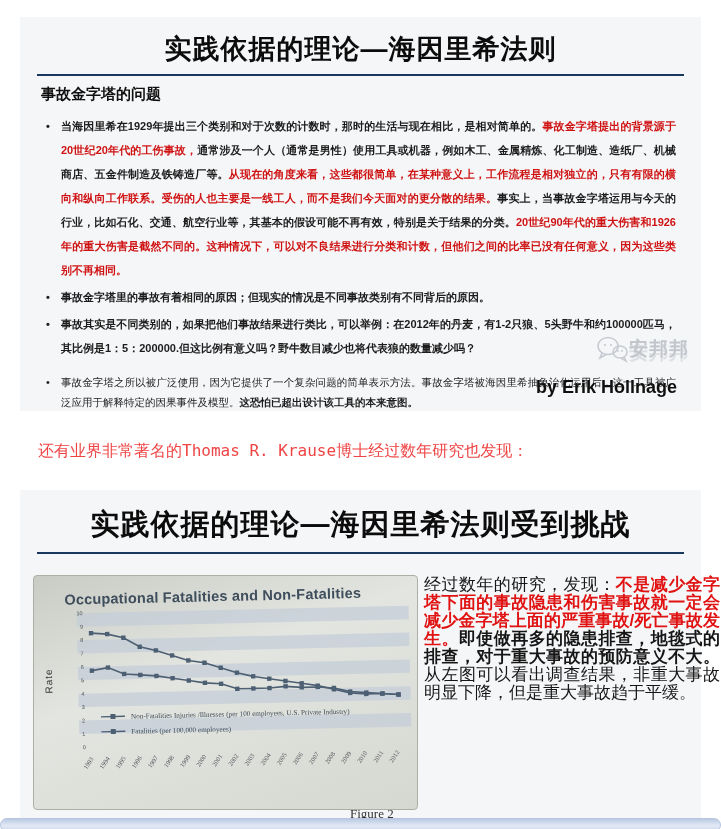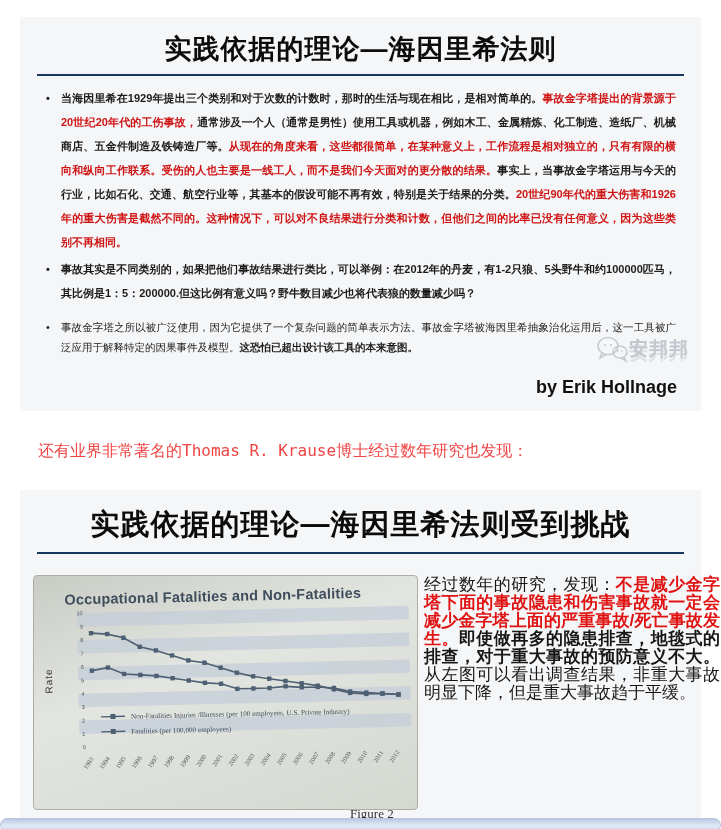--- a/index.html
+++ b/index.html
@@ -62,22 +62,24 @@
     border:1px solid #b6c5e0;box-sizing:border-box;z-index:6;
   }
   .wm-logo{display:inline-block;line-height:0;}
 </style>
 </head>
 <body>
 
 <section class="slide" id="slide1">
   <h1 class="slide-title">实践依据的理论—海因里希法则</h1>
   <div class="divider"></div>
+  <h2 class="subtitle">事故金字塔的问题</h2>
   <ul class="bullets" id="bullets1">
       <li><span class="seg ">当海因里希在1929年提出三个类别和对于次数的计数时，那时的生活与现在相比，是相对简单的。</span><span class="seg r">事故金字塔提出的背景源于20世纪20年代的工伤事故，</span><span class="seg ">通常涉及一个人（通常是男性）使用工具或机器，例如木工、金属精炼、化工制造、造纸厂、机械商店、五金件制造及铁铸造厂等。</span><span class="seg r">从现在的角度来看，这些都很简单，在某种意义上，工作流程是相对独立的，只有有限的横向和纵向工作联系。受伤的人也主要是一线工人，而不是我们今天面对的更分散的结果。</span><span class="seg ">事实上，当事故金字塔运用与今天的行业，比如石化、交通、航空行业等，其基本的假设可能不再有效，特别是关于结果的分类。</span><span class="seg r">20世纪90年代的重大伤害和1926年的重大伤害是截然不同的。这种情况下，可以对不良结果进行分类和计数，但他们之间的比率已没有任何意义，因为这些类别不再相同。</span></li>
+      <li><span class="seg ">事故金字塔里的事故有着相同的原因；但现实的情况是不同事故类别有不同背后的原因。</span></li>
       <li><span class="seg ">事故其实是不同类别的，如果把他们事故结果进行类比，可以举例：在2012年的丹麦，有1-2只狼、5头野牛和约100000匹马，其比例是1：5：200000.但这比例有意义吗？野牛数目减少也将代表狼的数量减少吗？</span></li>
       <li class="small"><span class="seg ">事故金字塔之所以被广泛使用，因为它提供了一个复杂问题的简单表示方法。事故金字塔被海因里希抽象治化运用后，这一工具被广泛应用于解释特定的因果事件及模型。</span><span class="seg b">这恐怕已超出设计该工具的本来意图。</span></li>
     </ul>
   <div class="watermark">
     <span class="wm-logo">
       <svg width="34" height="28" viewBox="0 0 34 28">
         <ellipse cx="13" cy="11" rx="10" ry="8.5" fill="none" stroke="#c7cbd1" stroke-width="1.6"></ellipse>
         <path d="M7 18 L5 23 L11 19.5" fill="none" stroke="#c7cbd1" stroke-width="1.6"></path>
         <ellipse cx="25" cy="17" rx="7" ry="6" fill="none" stroke="#c7cbd1" stroke-width="1.6"></ellipse>
         <path d="M29 22 L31 26 L26 23" fill="none" stroke="#c7cbd1" stroke-width="1.6"></path>

